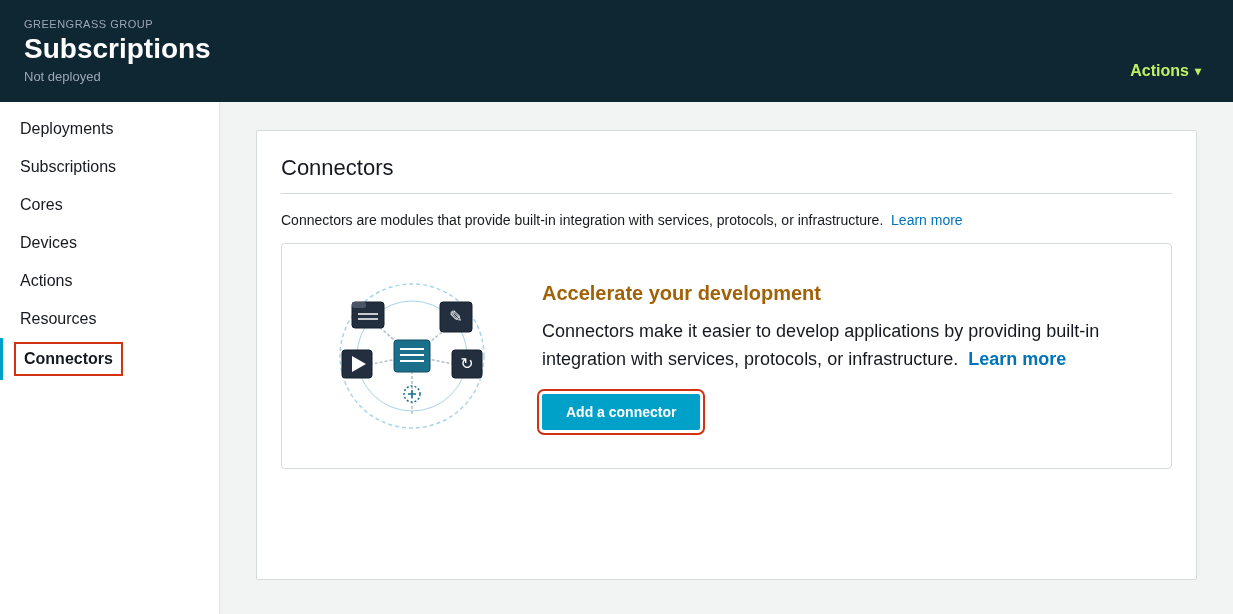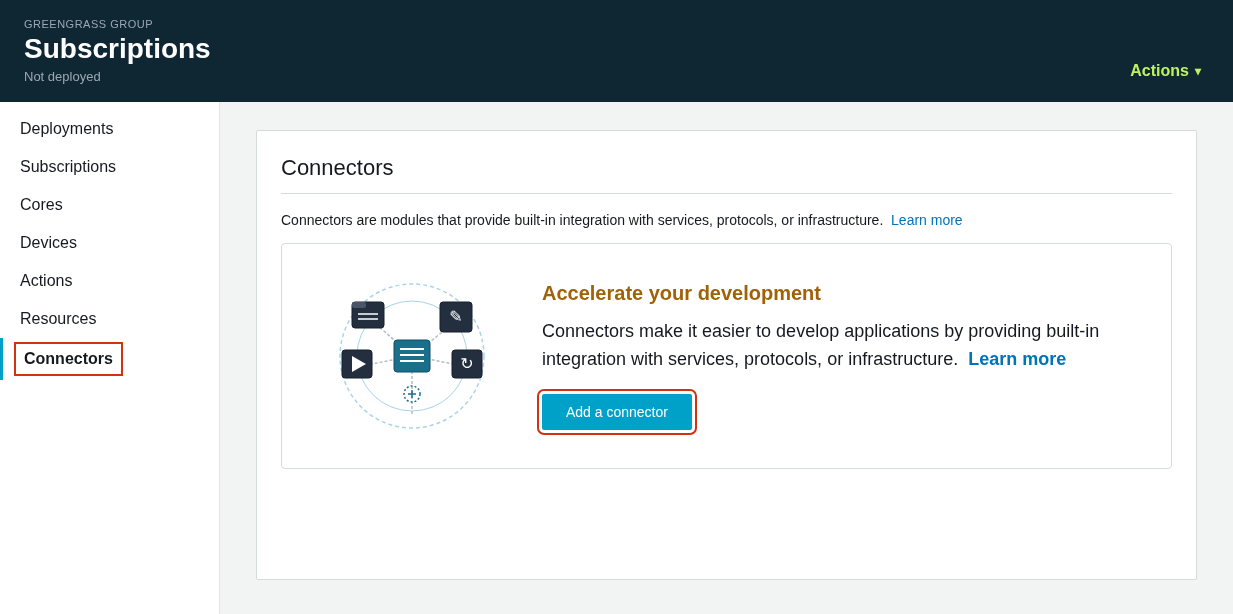--- a/index.html
+++ b/index.html
@@ -166,21 +166,21 @@
       text-decoration: none;
     }
 
     
     .add-connector-btn {
       background: #00a1c9;
       color: #ffffff;
       border: none;
       padding: 10px 24px;
       font-size: 14px;
-      font-weight: 400;
+      font-weight: 700;
       border-radius: 2px;
       cursor: pointer;
       outline: 2px solid #d13212;
       outline-offset: 3px;
       text-align: right;
     }
 
     
     .illustration-svg {
       width: 180px;

